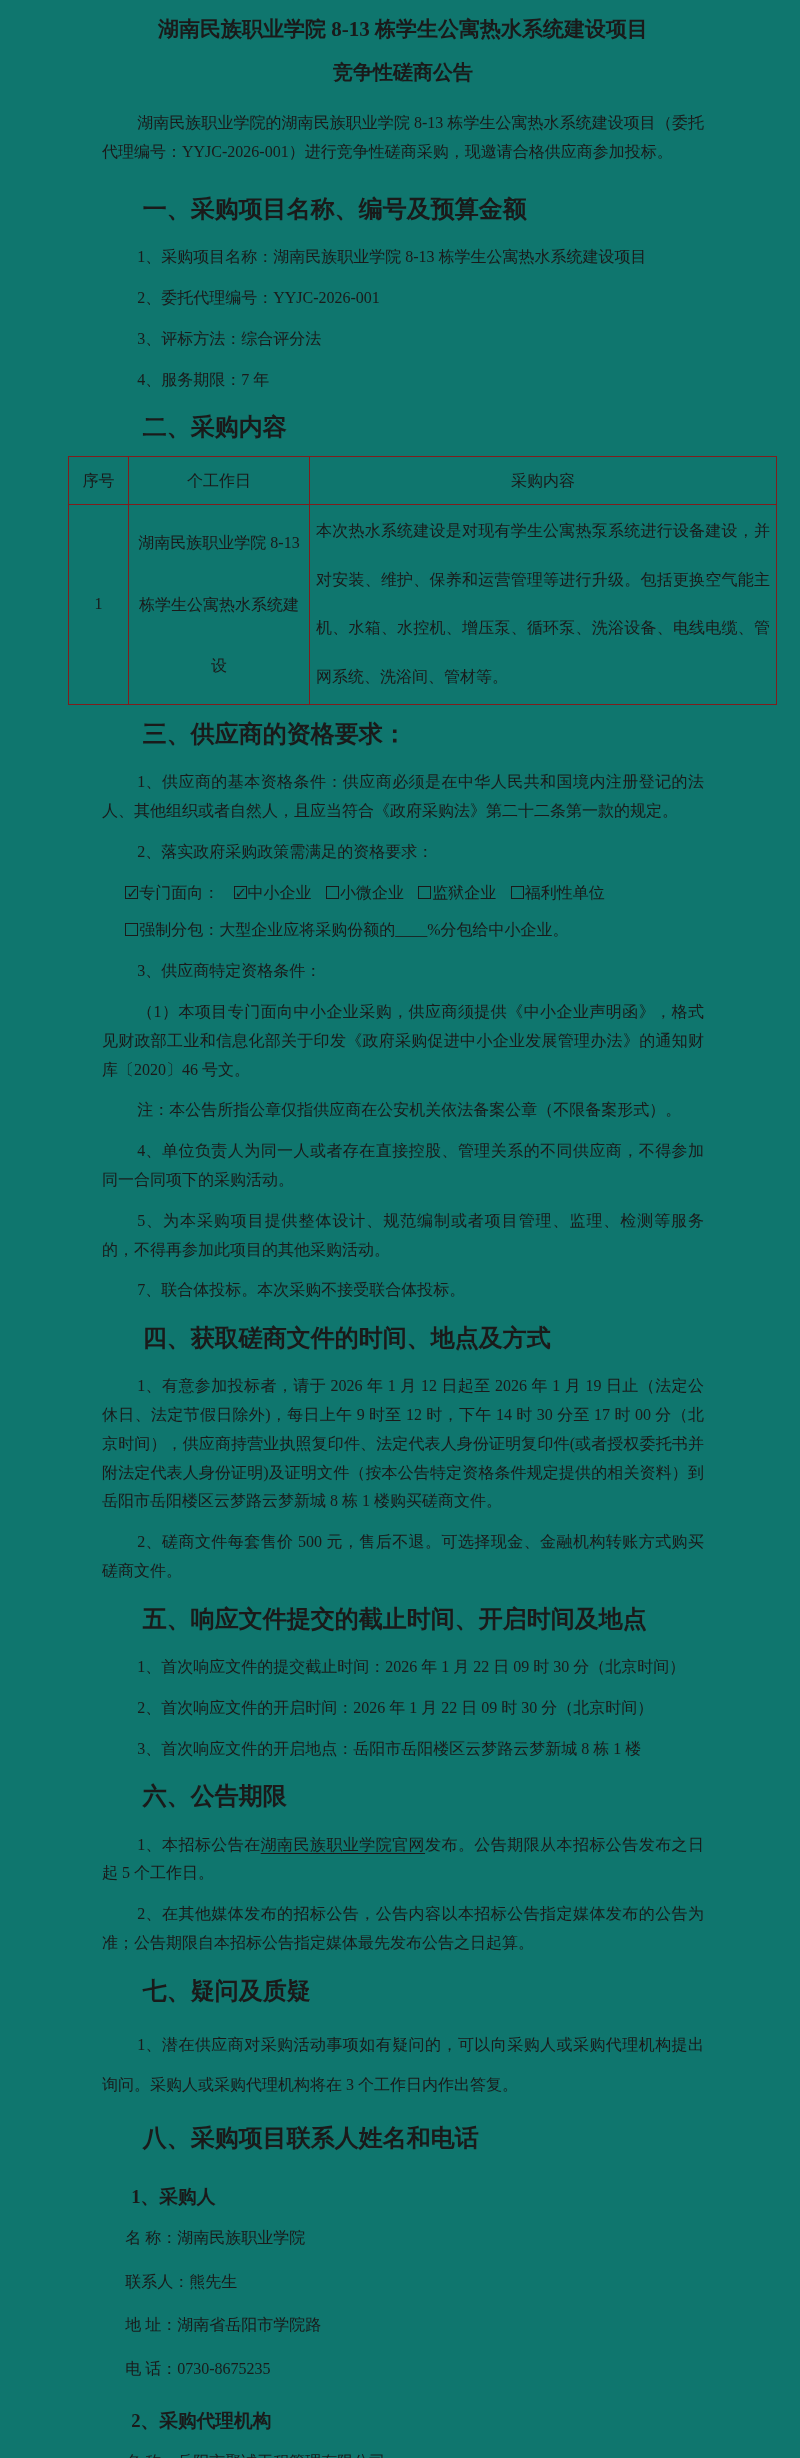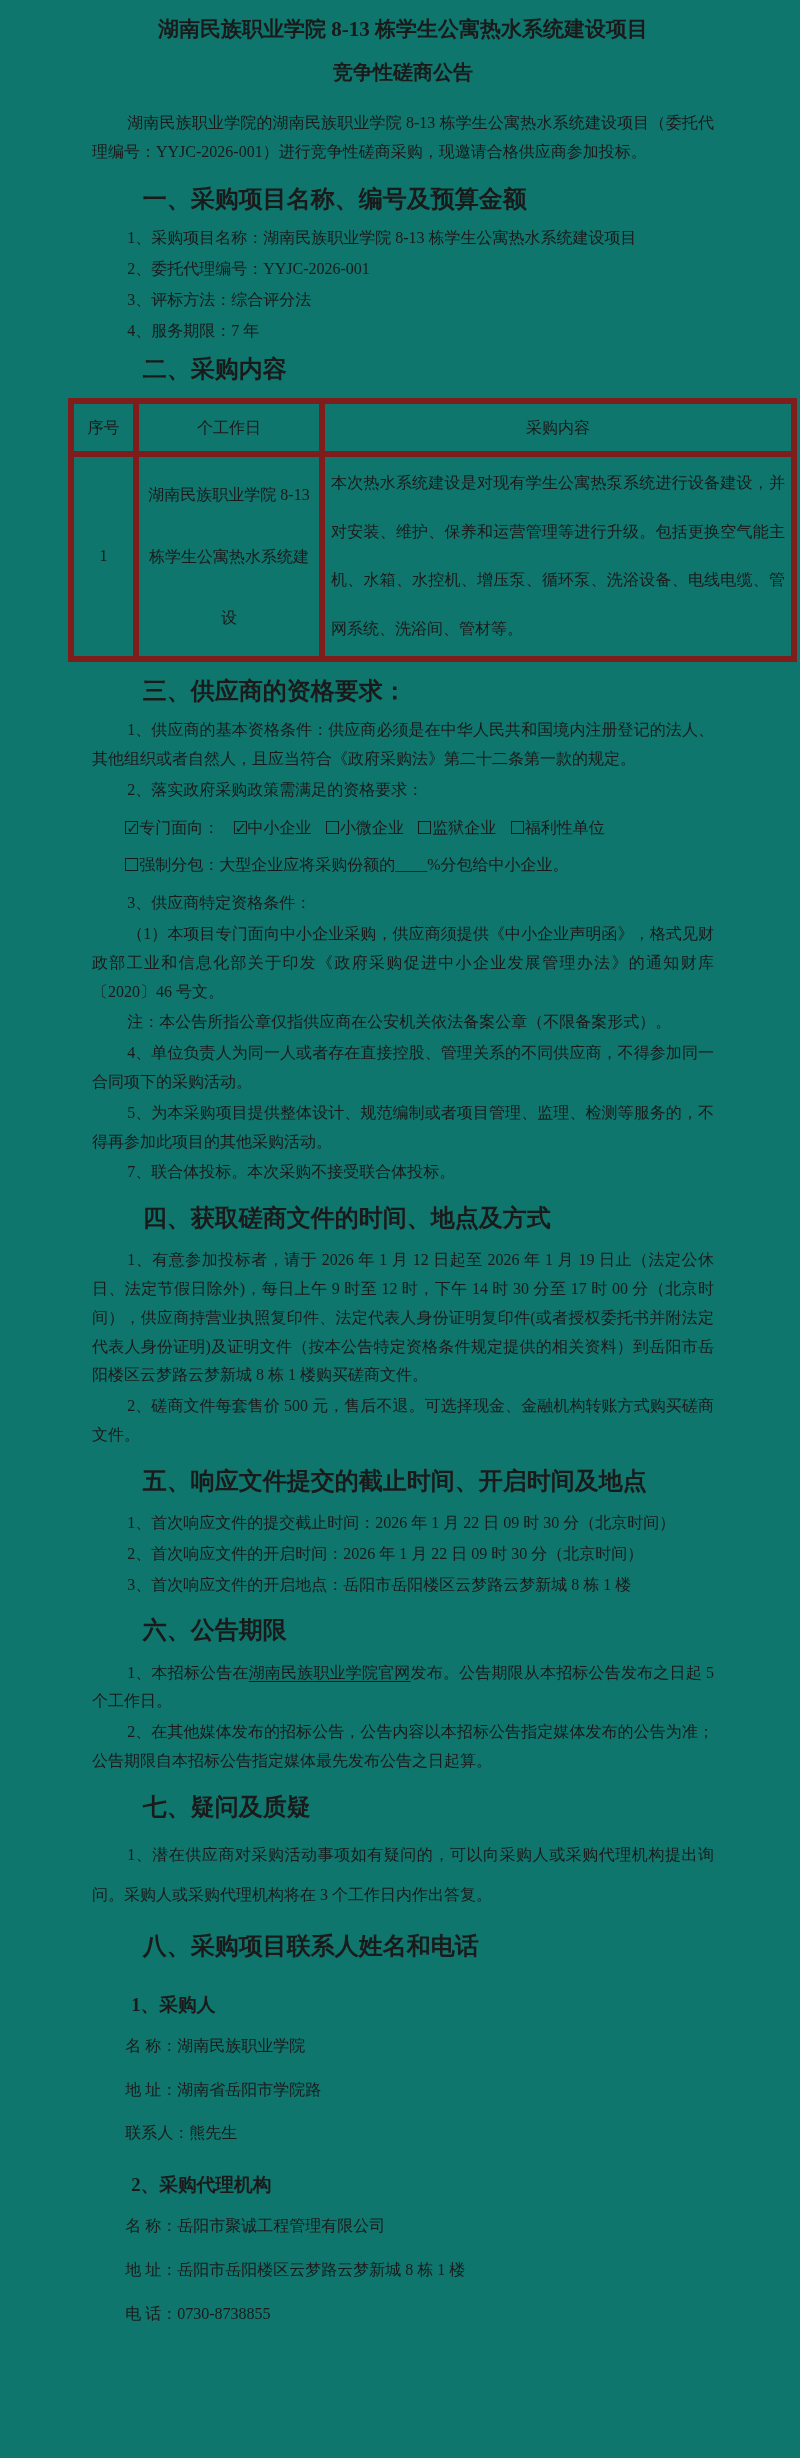--- a/index.html
+++ b/index.html
@@ -23,21 +23,21 @@
     font-weight: bold;
     font-size: 21px;
     line-height: 1.45;
     margin: 4px 0 0 0;
   }
   .title.sub {
     margin: 14px 0 22px 0;
     font-size: 20px;
   }
   .para {
-    margin: 2px;
+    margin: 12px;
     line-height: 1.8;
     text-align: justify;
     text-indent: 2.2em;
   }
   .para.noindent { text-indent: 0; }
   .heading {
     font-weight: bold;
     line-height: 1.8;
     margin: 3px 0;
     text-indent: 2.2em;
@@ -72,21 +72,21 @@
   .cb-label { margin-right: 0.9em; }
   .u { text-decoration: underline; text-underline-offset: 3px; }
 
   table.purchase {
     border-collapse: collapse;
     width: 677px;
     margin: 6px 0 8px -22px;
     table-layout: fixed;
   }
   table.purchase th, table.purchase td {
-    border: 6px solid #7f1d1d;
+    border: 1px solid #7f1d1d;
     padding: 2px 6px;
     font-weight: normal;
     vertical-align: middle;
   }
   table.purchase th { line-height: 2.7; }
   th.col-no, td.col-no { width: 47px; text-align: center; }
   th.col-name, td.col-name { width: 168px; text-align: center; }
   th.col-content, td.col-content { width: 454px; text-align: center; }
   td.col-name { line-height: 3.85; }
   td.col-content { text-align: justify; line-height: 3.05; }
@@ -176,21 +176,22 @@
   <p class="para"><span>1、本招标公告在</span><span class="u">湖南民族职业学院官网</span><span>发布。公告期限从本招标公告发布之日起 5 个工作日。</span></p>
   <p class="para">2、在其他媒体发布的招标公告，公告内容以本招标公告指定媒体发布的公告为准；公告期限自本招标公告指定媒体最先发布公告之日起算。</p>
 
   <h2 class="heading spaced">七、疑问及质疑</h2>
   <p class="para loose">1、潜在供应商对采购活动事项如有疑问的，可以向采购人或采购代理机构提出询问。采购人或采购代理机构将在 3 个工作日内作出答复。</p>
 
   <h2 class="heading spaced">八、采购项目联系人姓名和电话</h2>
 
   <h3 class="subhead">1、采购人</h3>
   <p class="contact">名 称：湖南民族职业学院</p>
+  <p class="contact">联系人：熊先生</p>
   <p class="contact">地 址：湖南省岳阳市学院路</p>
-  <p class="contact">联系人：熊先生</p>
+  <p class="contact">电 话：0730-8675235</p>
 
   <h3 class="subhead">2、采购代理机构</h3>
   <p class="contact">名 称：岳阳市聚诚工程管理有限公司</p>
   <p class="contact">地 址：岳阳市岳阳楼区云梦路云梦新城 8 栋 1 楼</p>
   <p class="contact">电 话：0730-8738855</p>
 
 </div>
 
 </body></html>

